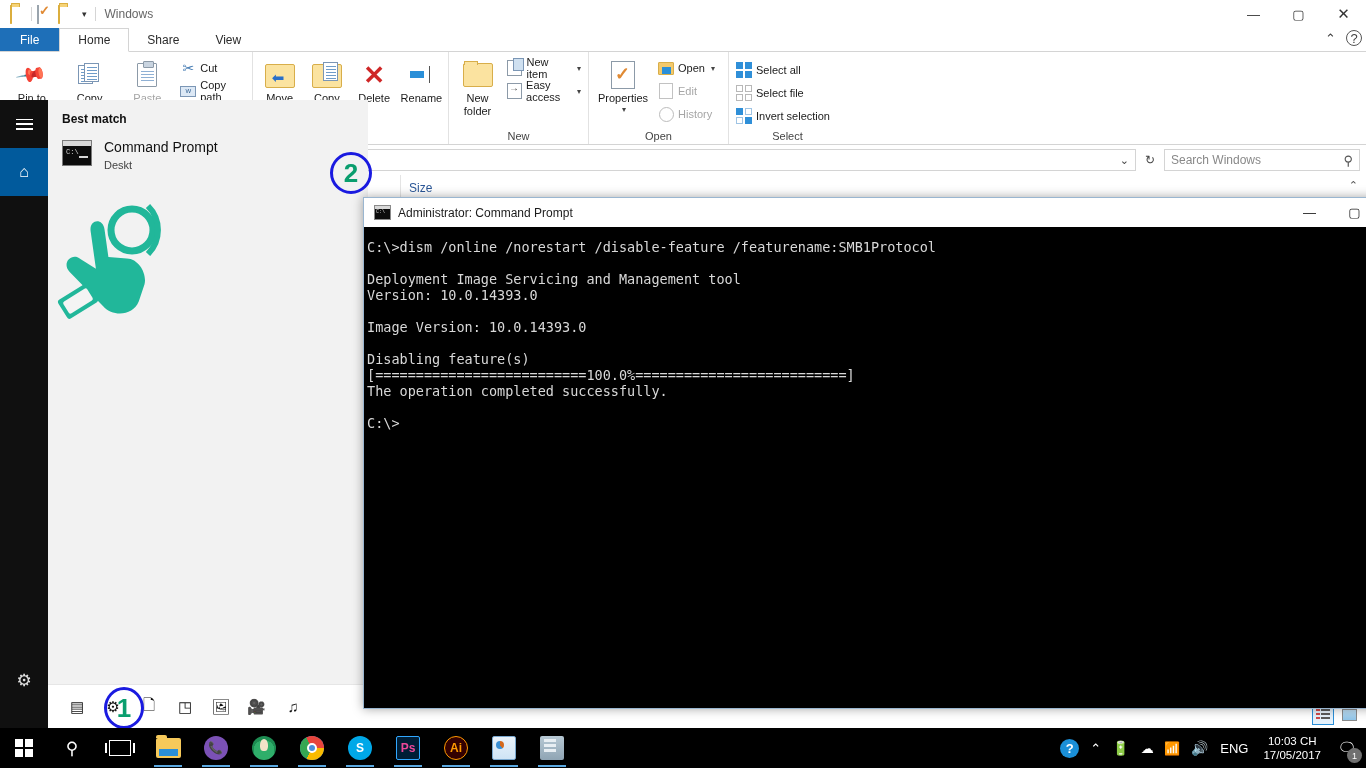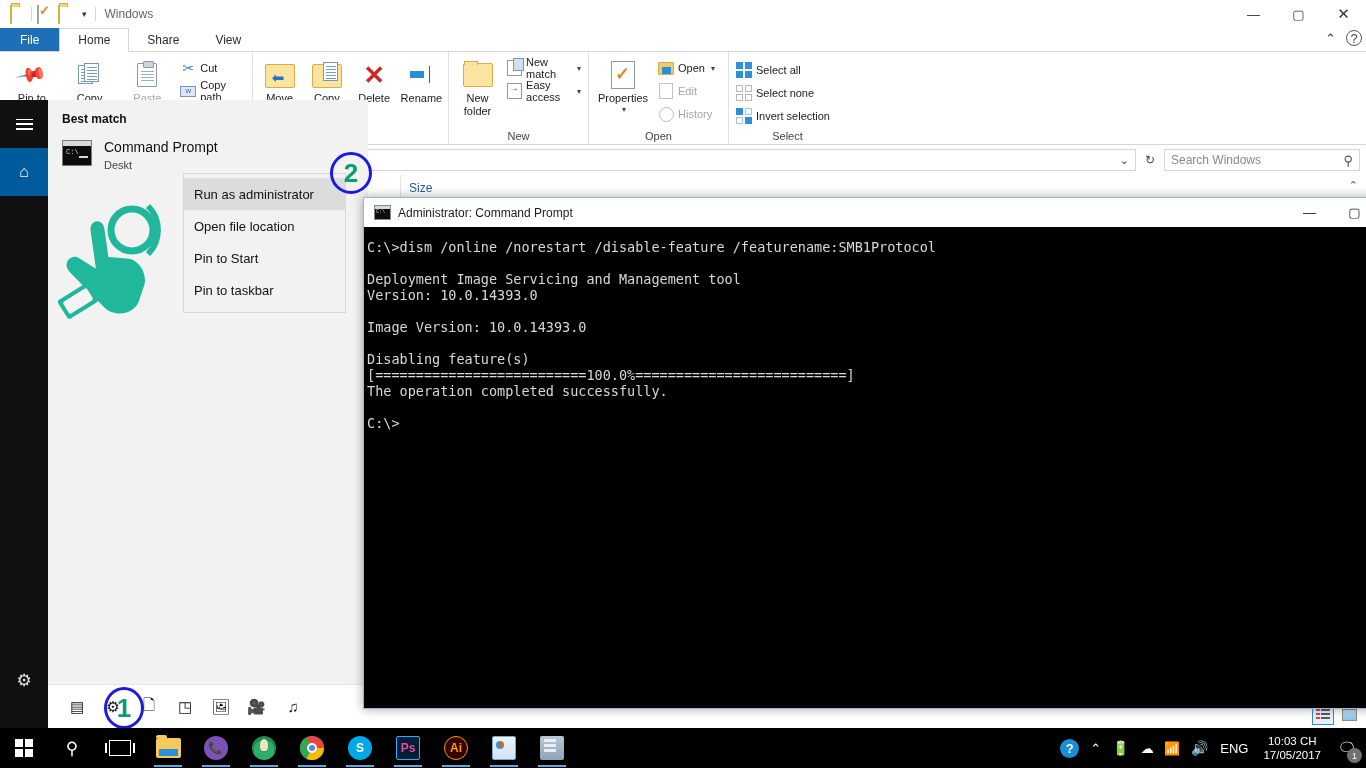--- a/index.html
+++ b/index.html
@@ -395,21 +395,21 @@
                 <span class="ico-newfolder"></span>
               </span>
             <span class="lbl">New</span>
             <span class="lbl">folder</span>
           </div>
           <div class="smallcol">
             <div class="smallbtn">
               <span class="g">
                   <span class="ico-newitem"></span>
                 </span>
-              <span>New match</span>
+              <span>New item</span>
               <span class="caret-sm">▾</span>
             </div>
             <div class="smallbtn">
               <span class="g">
                   <span class="ico-easy"></span>
                 </span>
               <span>Easy access</span>
               <span class="caret-sm">▾</span>
             </div>
           </div>
@@ -467,21 +467,21 @@
             </div>
             <div class="smallbtn">
               <span class="g">
                   <span class="ico-sel none">
                     <i></i>
                     <i></i>
                     <i></i>
                     <i></i>
                   </span>
                 </span>
-              <span>Select none</span>
+              <span>Select file</span>
             </div>
             <div class="smallbtn">
               <span class="g">
                   <span class="ico-sel inv">
                     <i></i>
                     <i></i>
                     <i></i>
                     <i></i>
                   </span>
                 </span>
@@ -583,26 +583,20 @@
           <span class="cmd-tile">
             <span class="txt">C:\</span>
               <span class="cur"></span>
           </span>
           <span>
             <span class="sp-res-title">Command Prompt</span>
             <div class="sp-res-sub">Deskt</div>
           </span>
         </div>
 
-        <div class="ctxmenu">
-          <div class="ctx-item hl">Run as administrator</div>
-          <div class="ctx-item">Open file location</div>
-          <div class="ctx-item">Pin to Start</div>
-          <div class="ctx-item">Pin to taskbar</div>
-        </div>
       </div>
 
       <div class="sp-filters">
         <div class="filter-ico">▤</div>
         <div class="filter-ico">⚙</div>
         <div class="filter-ico">🗋</div>
         <div class="filter-ico">◳</div>
         <div class="filter-ico">🖼</div>
         <div class="filter-ico">🎥</div>
         <div class="filter-ico">♫</div>

